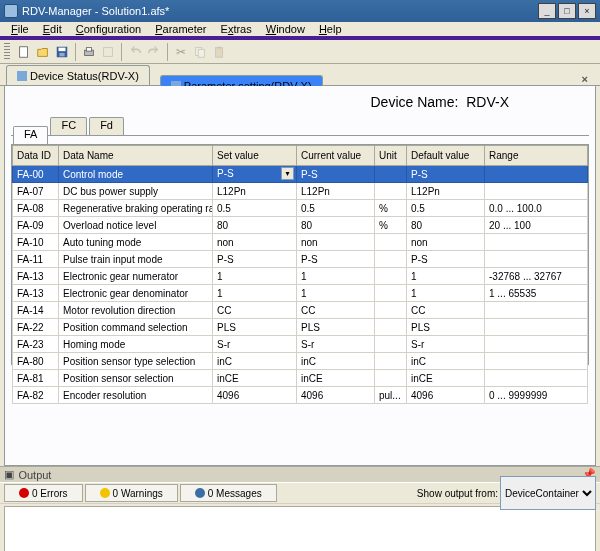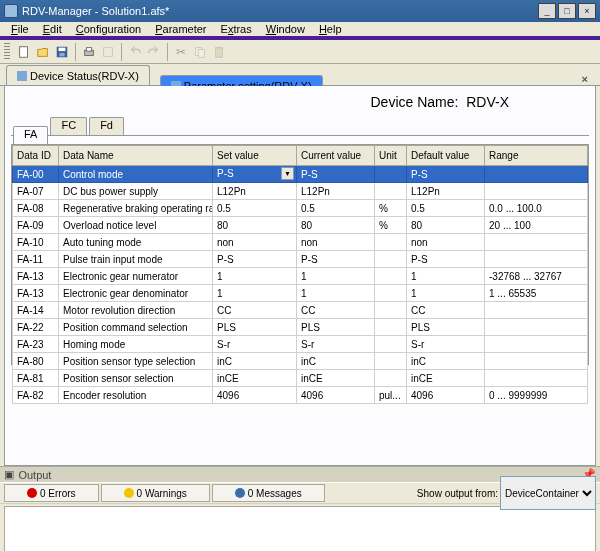--- a/index.html
+++ b/index.html
@@ -30,21 +30,21 @@
 .gridwrap{border:1px solid #919b9c;margin-top:8px;height:221px;background:#f0f0f0}
 table.grid{border-collapse:collapse;width:100%;font-size:10px;table-layout:fixed}
 table.grid th{background:#ece9d8;border:1px solid #aca899;padding:3px 4px;text-align:left;font-weight:normal;height:20px}
 table.grid td{border:1px solid #d4d0c8;padding:2px 4px;background:#fff;height:17px;white-space:nowrap;overflow:hidden;text-overflow:clip}
 table.grid tr.sel td{background:#316ac5;color:#fff;border-color:#2858a5}
 .ddbtn{float:right;width:13px;height:13px;background:#ece9d8;border:1px solid #7f9db9;display:flex;align-items:center;justify-content:center;font-size:8px;color:#000;margin:-1px -2px 0 0}
 .col-id{width:46px}.col-name{width:154px}.col-set{width:84px}.col-cur{width:78px}.col-unit{width:32px}.col-def{width:78px}.col-range{width:auto}
 .outputbar{background:#d6d2c2;border-top:1px solid #aca899;height:16px;display:flex;align-items:center;padding:0 4px;font-size:11px;color:#444}
 .outputbar .pin{margin-left:auto}
 .filters{background:#ece9d8;height:22px;display:flex;align-items:center;padding:0 4px;border-top:1px solid #fff;border-bottom:1px solid #d4d0c8;gap:2px;font-size:10px}
-.fbtn{border:1px solid #aca899;background:#f4f3ee;padding:1px 22px;display:flex;align-items:center;gap:3px;height:18px}
+.fbtn{border:1px solid #aca899;background:#f4f3ee;padding:1px 14px;display:flex;align-items:center;gap:3px;height:18px}
 .fico{width:10px;height:10px;border-radius:50%;display:inline-block}
 .filters select{font-size:10px;height:34px;border:1px solid #7f9db9}
 .output{background:#fff;border:1px solid #aca899;margin:2px 4px;height:48px}
 </style>
 </head>
 <body>
 
 <div class="titlebar">
   <span class="ico"></span>
   <span class="title">RDV-Manager - Solution1.afs*</span>

